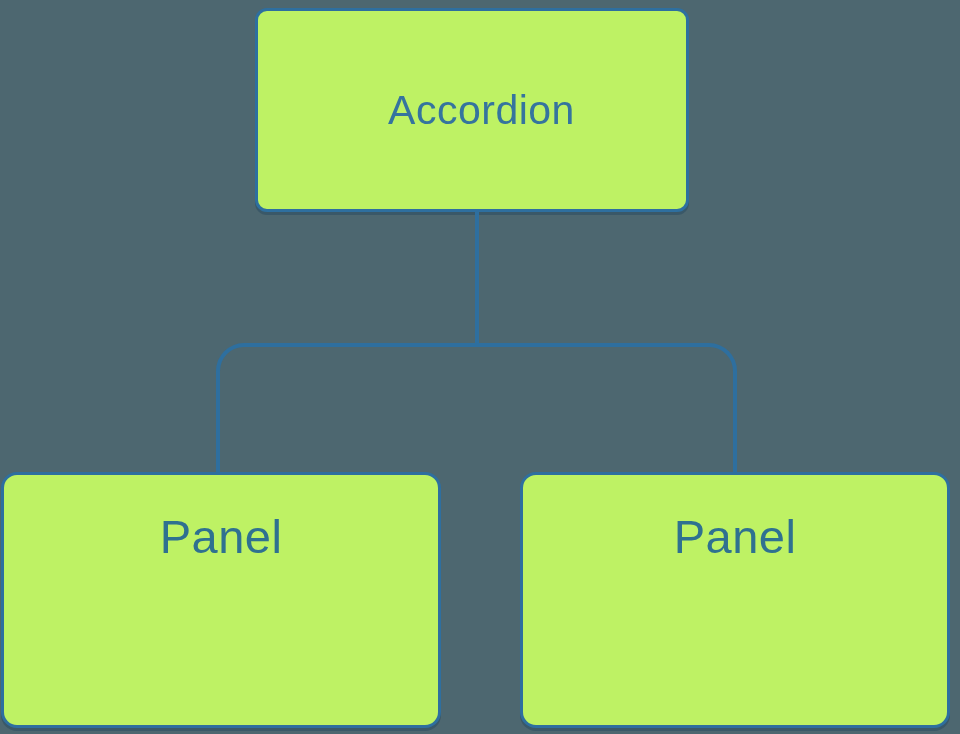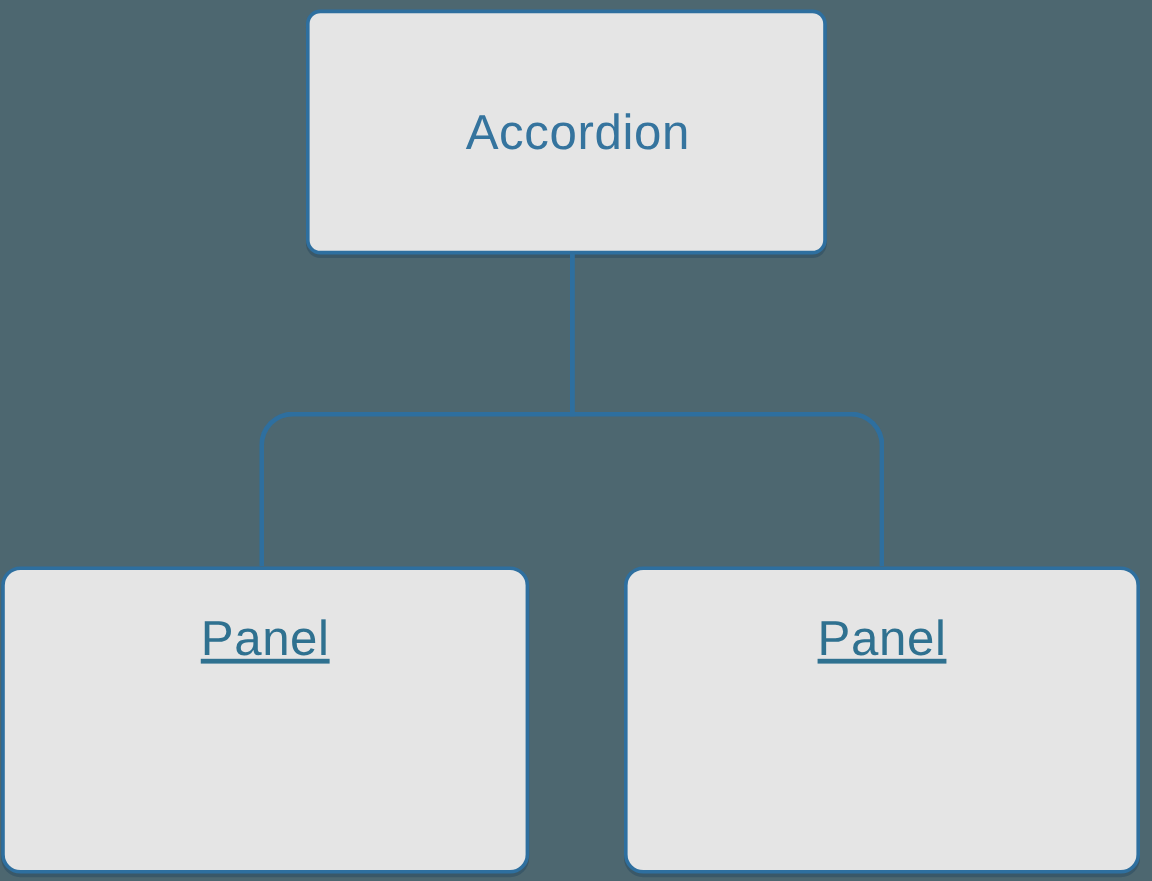--- a/index.html
+++ b/index.html
@@ -7,41 +7,41 @@
     width: 960px; height: 734px;
     font-family: "Liberation Sans", sans-serif;
     background: #4d6770;
     overflow: hidden;
   }
   .stage { position: relative; width: 960px; height: 734px; background: #4d6770; }
 
   
   .card {
     position: absolute;
-    background: #e5e5e5;
+    background: #bef264;
     border: 3px solid #2e6f9f;
     box-sizing: border-box;
     box-shadow: 0 3px 0 rgba(23, 60, 88, 0.35);
     padding-left: 19px;
   }
   .root-card {
     left: 255px; top: 8px; width: 434px; height: 204px;
     border-radius: 12px;
     display: flex; align-items: center; justify-content: center;
   }
   .root-label {
     color: #35749e; font-size: 41px; font-weight: 500; letter-spacing: 0.5px;
   }
   .panel-card { top: 472px; height: 256px; border-radius: 16px; }
   .panel-card.left  { left: 1px;   width: 440px; }
   .panel-card.right { left: 520px; width: 430px; }
   .panel-title {
     position: absolute; left: 0; right: 0; top: 34px;
     text-align: center;
-    color: #2f7190; font-size: 41px; font-weight: 500; letter-spacing: 0.5px; text-decoration: underline;
+    color: #2f7190; font-size: 47px; font-weight: 500; letter-spacing: 0.5px;
   }
 
   
   .stem {
     position: absolute; left: 475px; top: 210px; width: 4px; height: 137px;
     background: #2e6f9f;
   }
   .branch {
     position: absolute; left: 216px; top: 343px; width: 521px; height: 129px;
     box-sizing: border-box;

